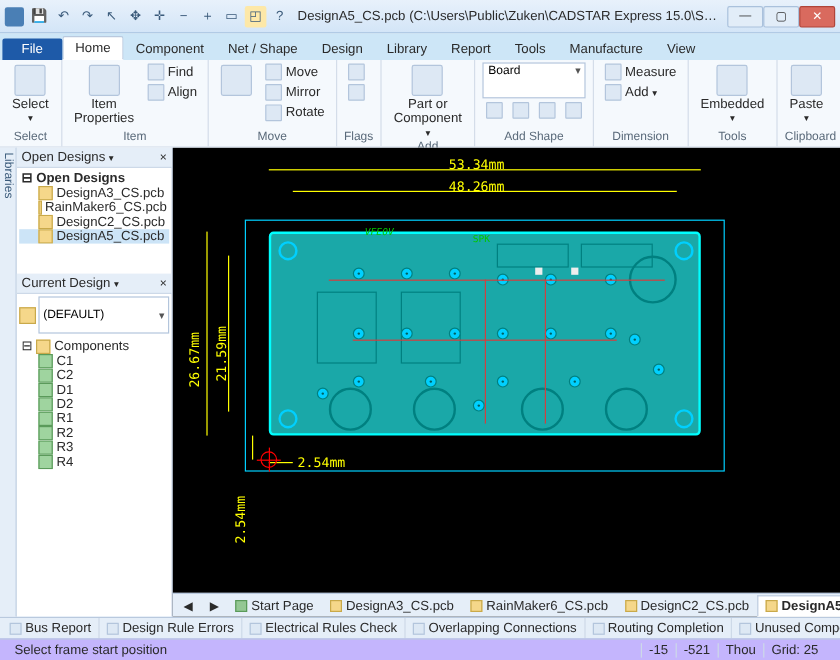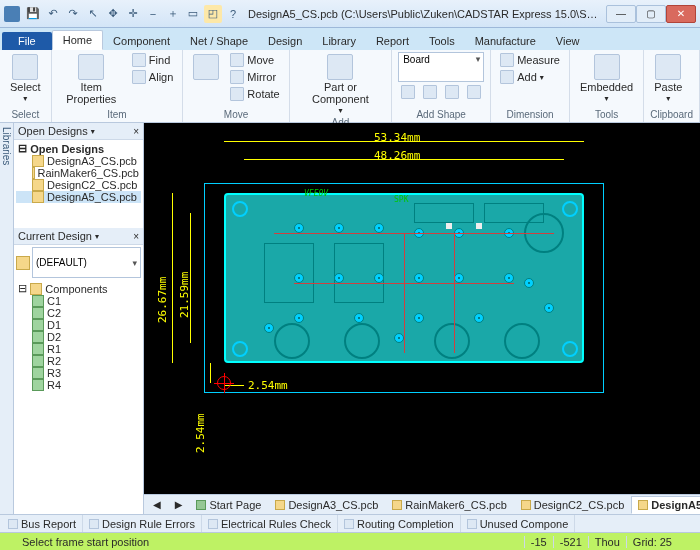--- a/index.html
+++ b/index.html
@@ -60,21 +60,21 @@
 .origin::before{left:-4px;right:-4px;top:6px;height:1px;}
 .origin::after{top:-4px;bottom:-4px;left:6px;width:1px;}
 .doctabs { height:20px; background:#e5eef8; border-top:1px solid #b9c9de; display:flex; align-items:center; padding:0 2px; gap:0; }
 .doctab { padding:2px 6px; display:flex; align-items:center; gap:3px; font-size:10px; color:#2a2a2a; border:1px solid transparent; white-space:nowrap; }
 .doctab.active { background:#fff; border:1px solid #b9c9de; border-bottom:1px solid #fff; font-weight:bold; }
 .doctab .ic { width:10px; height:10px; background:#f5d78a; border:1px solid #c9a94a; }
 .doctab.start .ic { background:#94c794; border-color:#5a9a5a; }
 .bottomtabs { height:18px; background:#e5eef8; border-top:1px solid #b9c9de; display:flex; padding:0 2px; }
 .btab { padding:1px 6px; display:flex; align-items:center; gap:3px; font-size:10px; color:#2a2a2a; border-right:1px solid #cdd9e8; white-space:nowrap; }
 .btab .ic { width:10px; height:10px; background:#dde8f4; border:1px solid #b3c5dc; }
-.statusbar { height:18px; background:#bef264; border-top:1px solid #b9c9de; display:flex; align-items:center; padding:0 22px; color:#2a2a2a; font-size:10px; }
+.statusbar { height:18px; background:#c4b5fd; border-top:1px solid #b9c9de; display:flex; align-items:center; padding:0 12px; color:#2a2a2a; font-size:10px; }
 .statusbar .spacer { flex:1; }
 .statusbar .cell { padding:0 6px; border-left:1px solid #cdd9e8; }
 </style>
 </head>
 <body>
 
 <div class="titlebar">
   <div class="tb-icon"></div>
   <div class="qat">
     <div class="qat-btn">💾</div>
@@ -154,20 +154,33 @@
               <div class="ic"></div>
               <span>Mirror</span>
             </div>
           <div class="small-btn">
               <div class="ic"></div>
               <span>Rotate</span>
             </div>
         </div>
       </div>
       <div class="group-label">Move</div>
+    </div>
+    <div class="group">
+      <div class="group-body">
+          <div class="col">
+        <div class="small-btn">
+              <div class="ic"></div>
+            </div>
+        <div class="small-btn">
+              <div class="ic"></div>
+            </div>
+      </div>
+        </div>
+      <div class="group-label">Flags</div>
     </div>
     <div class="group">
       <div class="group-body">
         <div class="big-btn">
             <div class="ic"></div>
             <span style="text-align:center">Part or Component</span>
             <span style="font-size:8px">▾</span>
           </div>
       </div>
       <div class="group-label">Add</div>
@@ -422,20 +435,24 @@
   <div class="btab">
       <div class="ic"></div>
       <span>Design Rule Errors</span>
     </div>
   <div class="btab">
       <div class="ic"></div>
       <span>Electrical Rules Check</span>
     </div>
   <div class="btab">
       <div class="ic"></div>
+      <span>Overlapping Connections</span>
+    </div>
+  <div class="btab">
+      <div class="ic"></div>
       <span>Routing Completion</span>
     </div>
   <div class="btab">
       <div class="ic"></div>
       <span>Unused Compone</span>
     </div>
 </div>
 
 <div class="statusbar">
   <span>Select frame start position</span>

